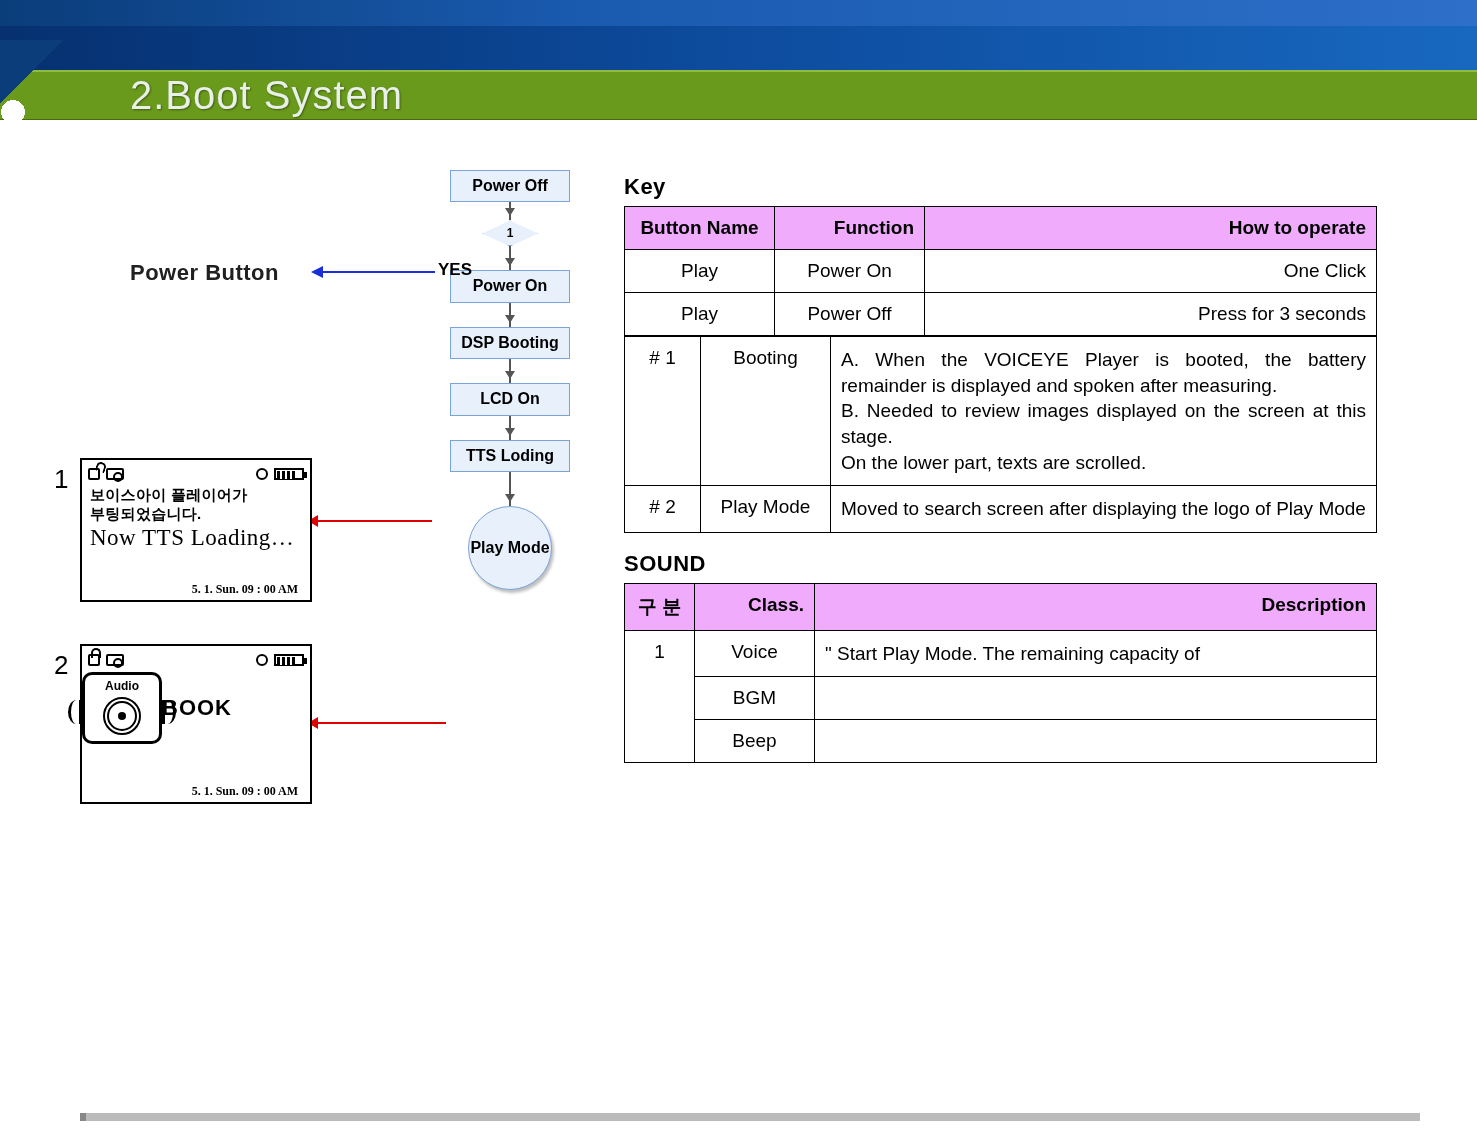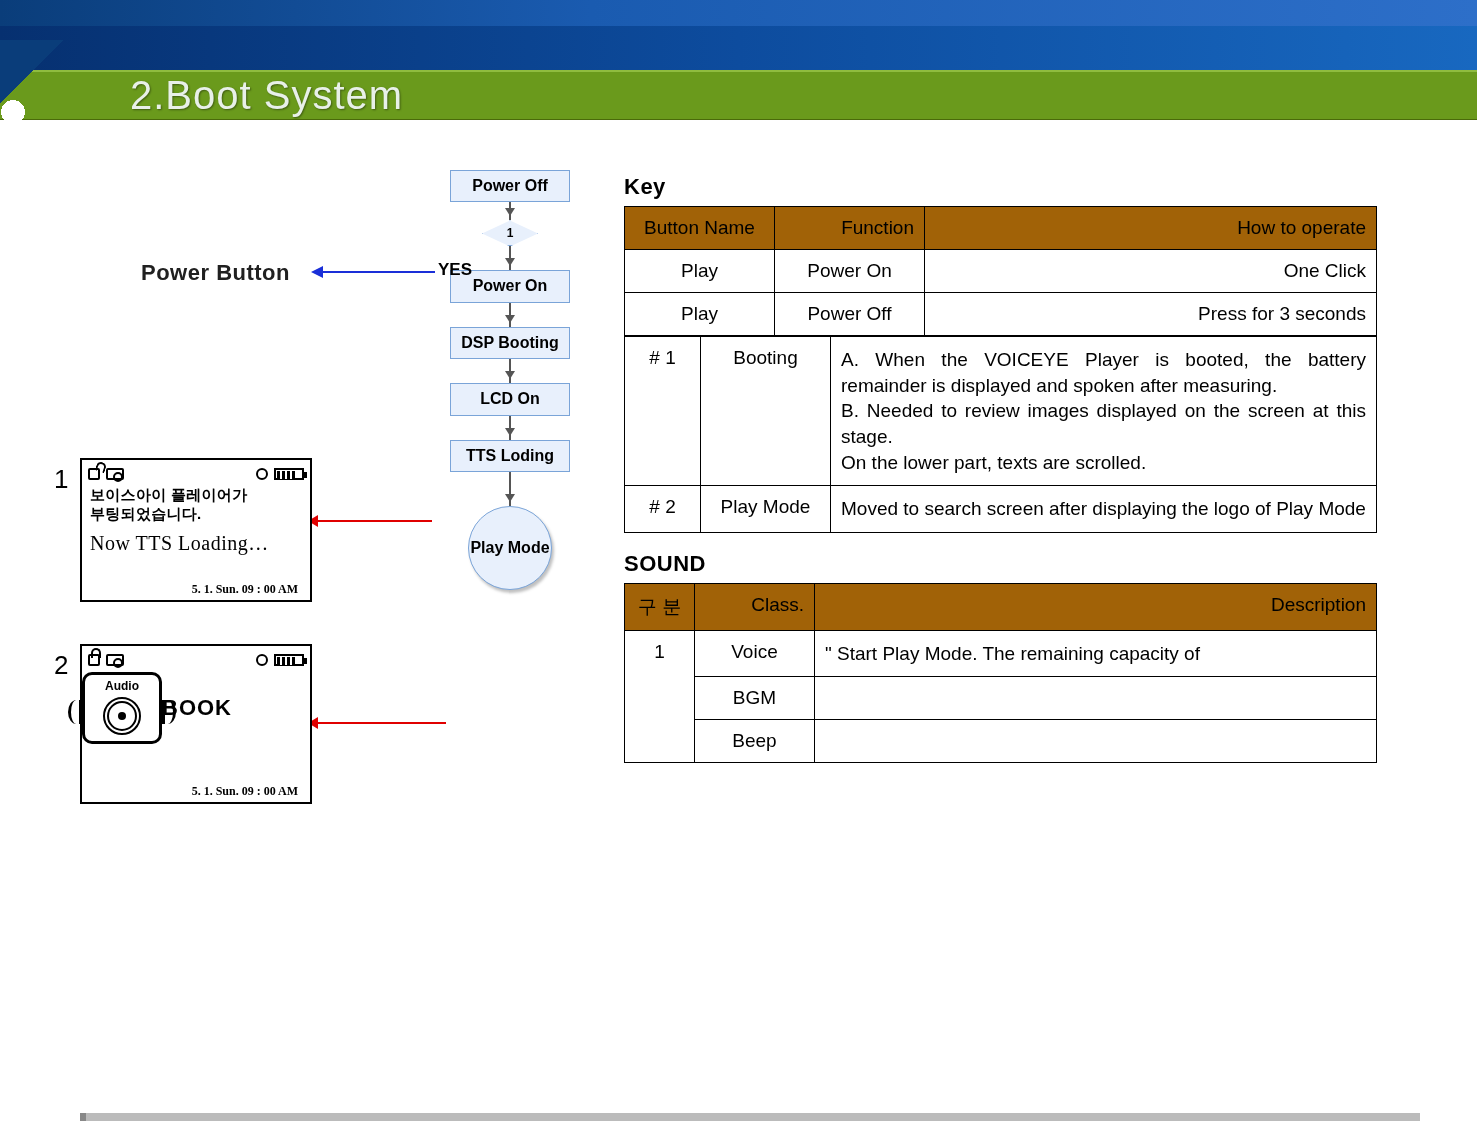--- a/index.html
+++ b/index.html
@@ -56,21 +56,21 @@
     display: flex;
     gap: 16px;
   }
   
   .left-col {
     width: 510px;
     position: relative;
   }
   .power-label {
     position: absolute;
-    top: 90px; left: 61px;
+    top: 90px; left: 50px;
     font-size: 22px;
     font-weight: bold;
     color: #202020;
     letter-spacing: .5px;
   }
   .arrow-blue {
     position: absolute;
     top: 101px; left: 235px;
     width: 120px; height: 2px;
     background: #1a2fd8;
@@ -167,21 +167,21 @@
   .mock-top .icons { letter-spacing: 2px; }
   .battery {
     display:inline-block; width:30px; height:12px; border:2px solid #000;
     position:relative; vertical-align:middle;
   }
   .battery::before { content:""; position:absolute; right:-5px; top:2px; width:3px; height:6px; background:#000;}
   .battery::after { content:""; position:absolute; left:1px; top:1px; height:8px; width:70%;
     background: repeating-linear-gradient(90deg,#000 0 3px,#fff 3px 5px); }
   .mock1 .body { padding: 2px 8px; }
   .mock1 .kline { font-size: 15px; font-weight:bold; letter-spacing:.3px; }
-  .mock1 .sub { font-size: 20px; letter-spacing:.5px; margin-top:8px; font-family: "Times New Roman", serif; }
+  .mock1 .sub { font-size: 23px; letter-spacing:.5px; margin-top:1px; font-family: "Times New Roman", serif; }
   .mock .foot { position:absolute; bottom:3px; right:12px; font-size:12px; font-family:"Times New Roman",serif; font-weight:bold;}
   .mock2 .body { display:flex; align-items:center; }
   .ab-icon {
     width: 80px; height: 72px; border:3px solid #000; border-radius:10px;
     position: relative; margin-top:2px;
   }
   .ab-icon::before { content:"Audio"; position:absolute; top:4px; left:0; right:0; text-align:center; font-size:12px; font-weight:bold;}
   .ab-icon .ring {
     position:absolute; top:22px; left:50%; transform:translateX(-50%);
     width:38px; height:38px; border-radius:50%;
@@ -212,22 +212,22 @@
     table-layout: fixed;
   }
   table.doc th, table.doc td {
     border: 1.2px solid #000;
     padding: 10px 10px;
     font-size: 19px;
     vertical-align: top;
     text-align: right;
   }
   table.doc th {
-    background: #a16207;
-    font-weight: normal;
+    background: #f0abfc;
+    font-weight: bold;
   }
   table.doc .center { text-align: center; }
   table.doc td.desc { text-align: justify; line-height:1.35; }
   .lcd col.c1{width:76px;} .lcd col.c2{width:130px;}
   .snd col.c1{width:70px;} .snd col.c2{width:120px;}
   .snd td.clip { white-space: nowrap; overflow: hidden; }
   .footer-bar {
     position:absolute; left:80px; bottom:10px; width: 1340px; height:8px;
     background:#bbb; border-left: 6px solid #888;
   }

